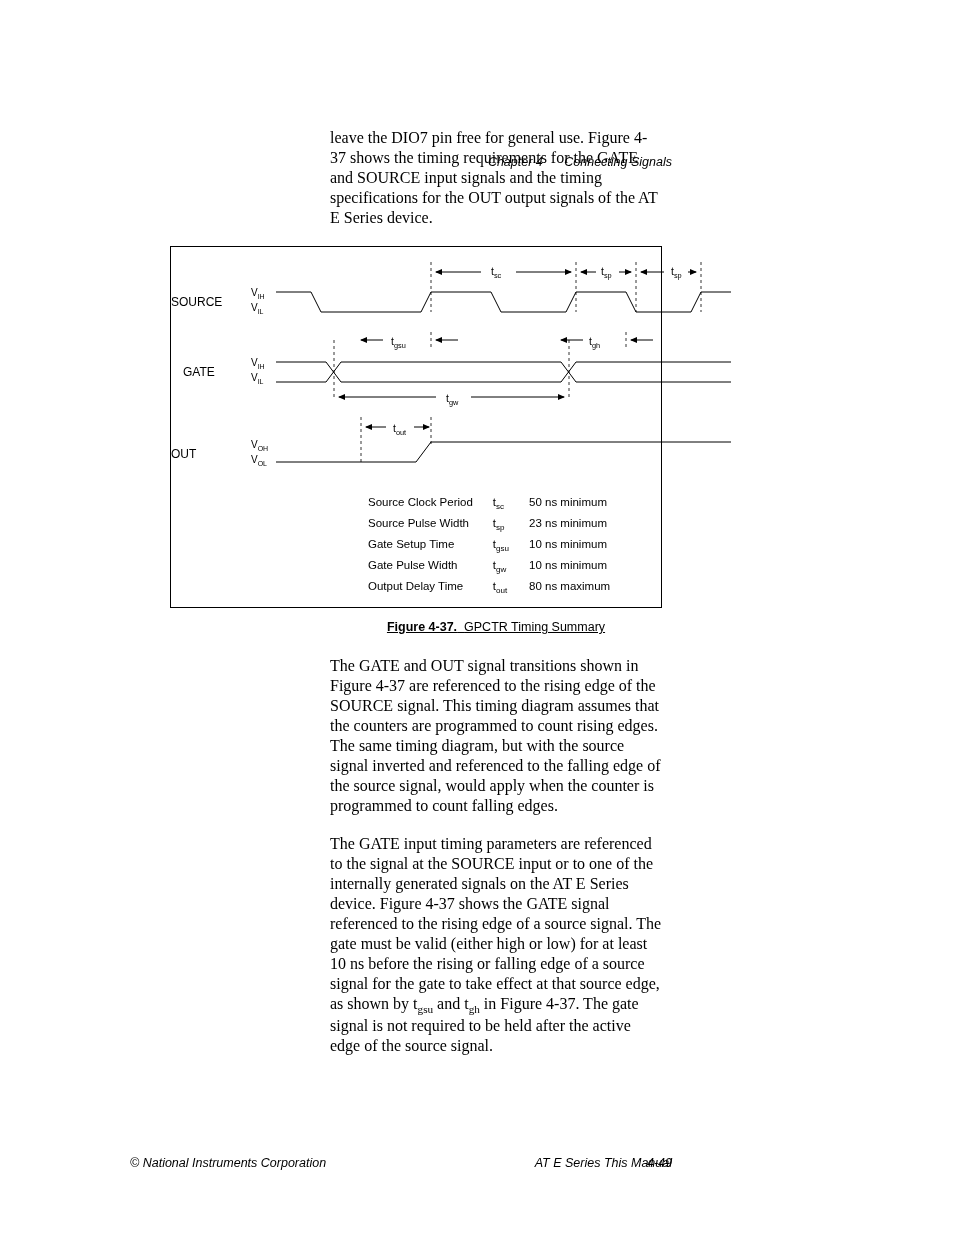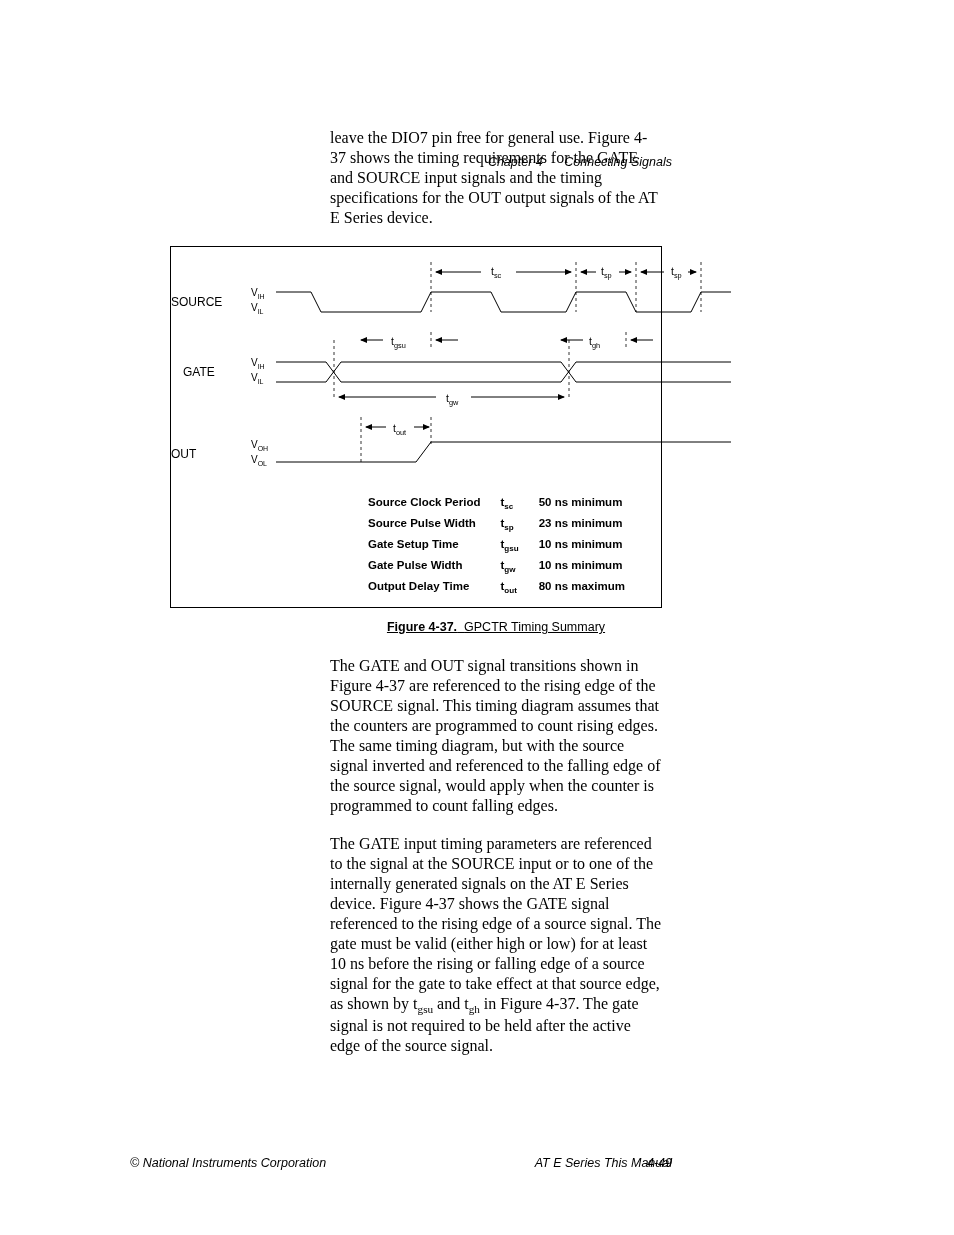--- a/index.html
+++ b/index.html
@@ -64,21 +64,20 @@
     font-size: 10.5px;
   }
   svg { display: block; }
   .spec-table {
     position: absolute;
     left: 195px;
     top: 245px;
     font-family: Arial, Helvetica, sans-serif;
     font-size: 11.5px;
     line-height: 1.45;
-    font-weight: bold;
   }
   .spec-table td { padding: 0 18px 0 0; vertical-align: baseline; white-space: nowrap;}
   .spec-table .sym { font-size: 11.5px; }
   .footer {
     position: absolute;
     bottom: 65px;
     left: 130px;
     right: 120px;
     font-family: Arial, Helvetica, sans-serif;
     font-style: italic;

